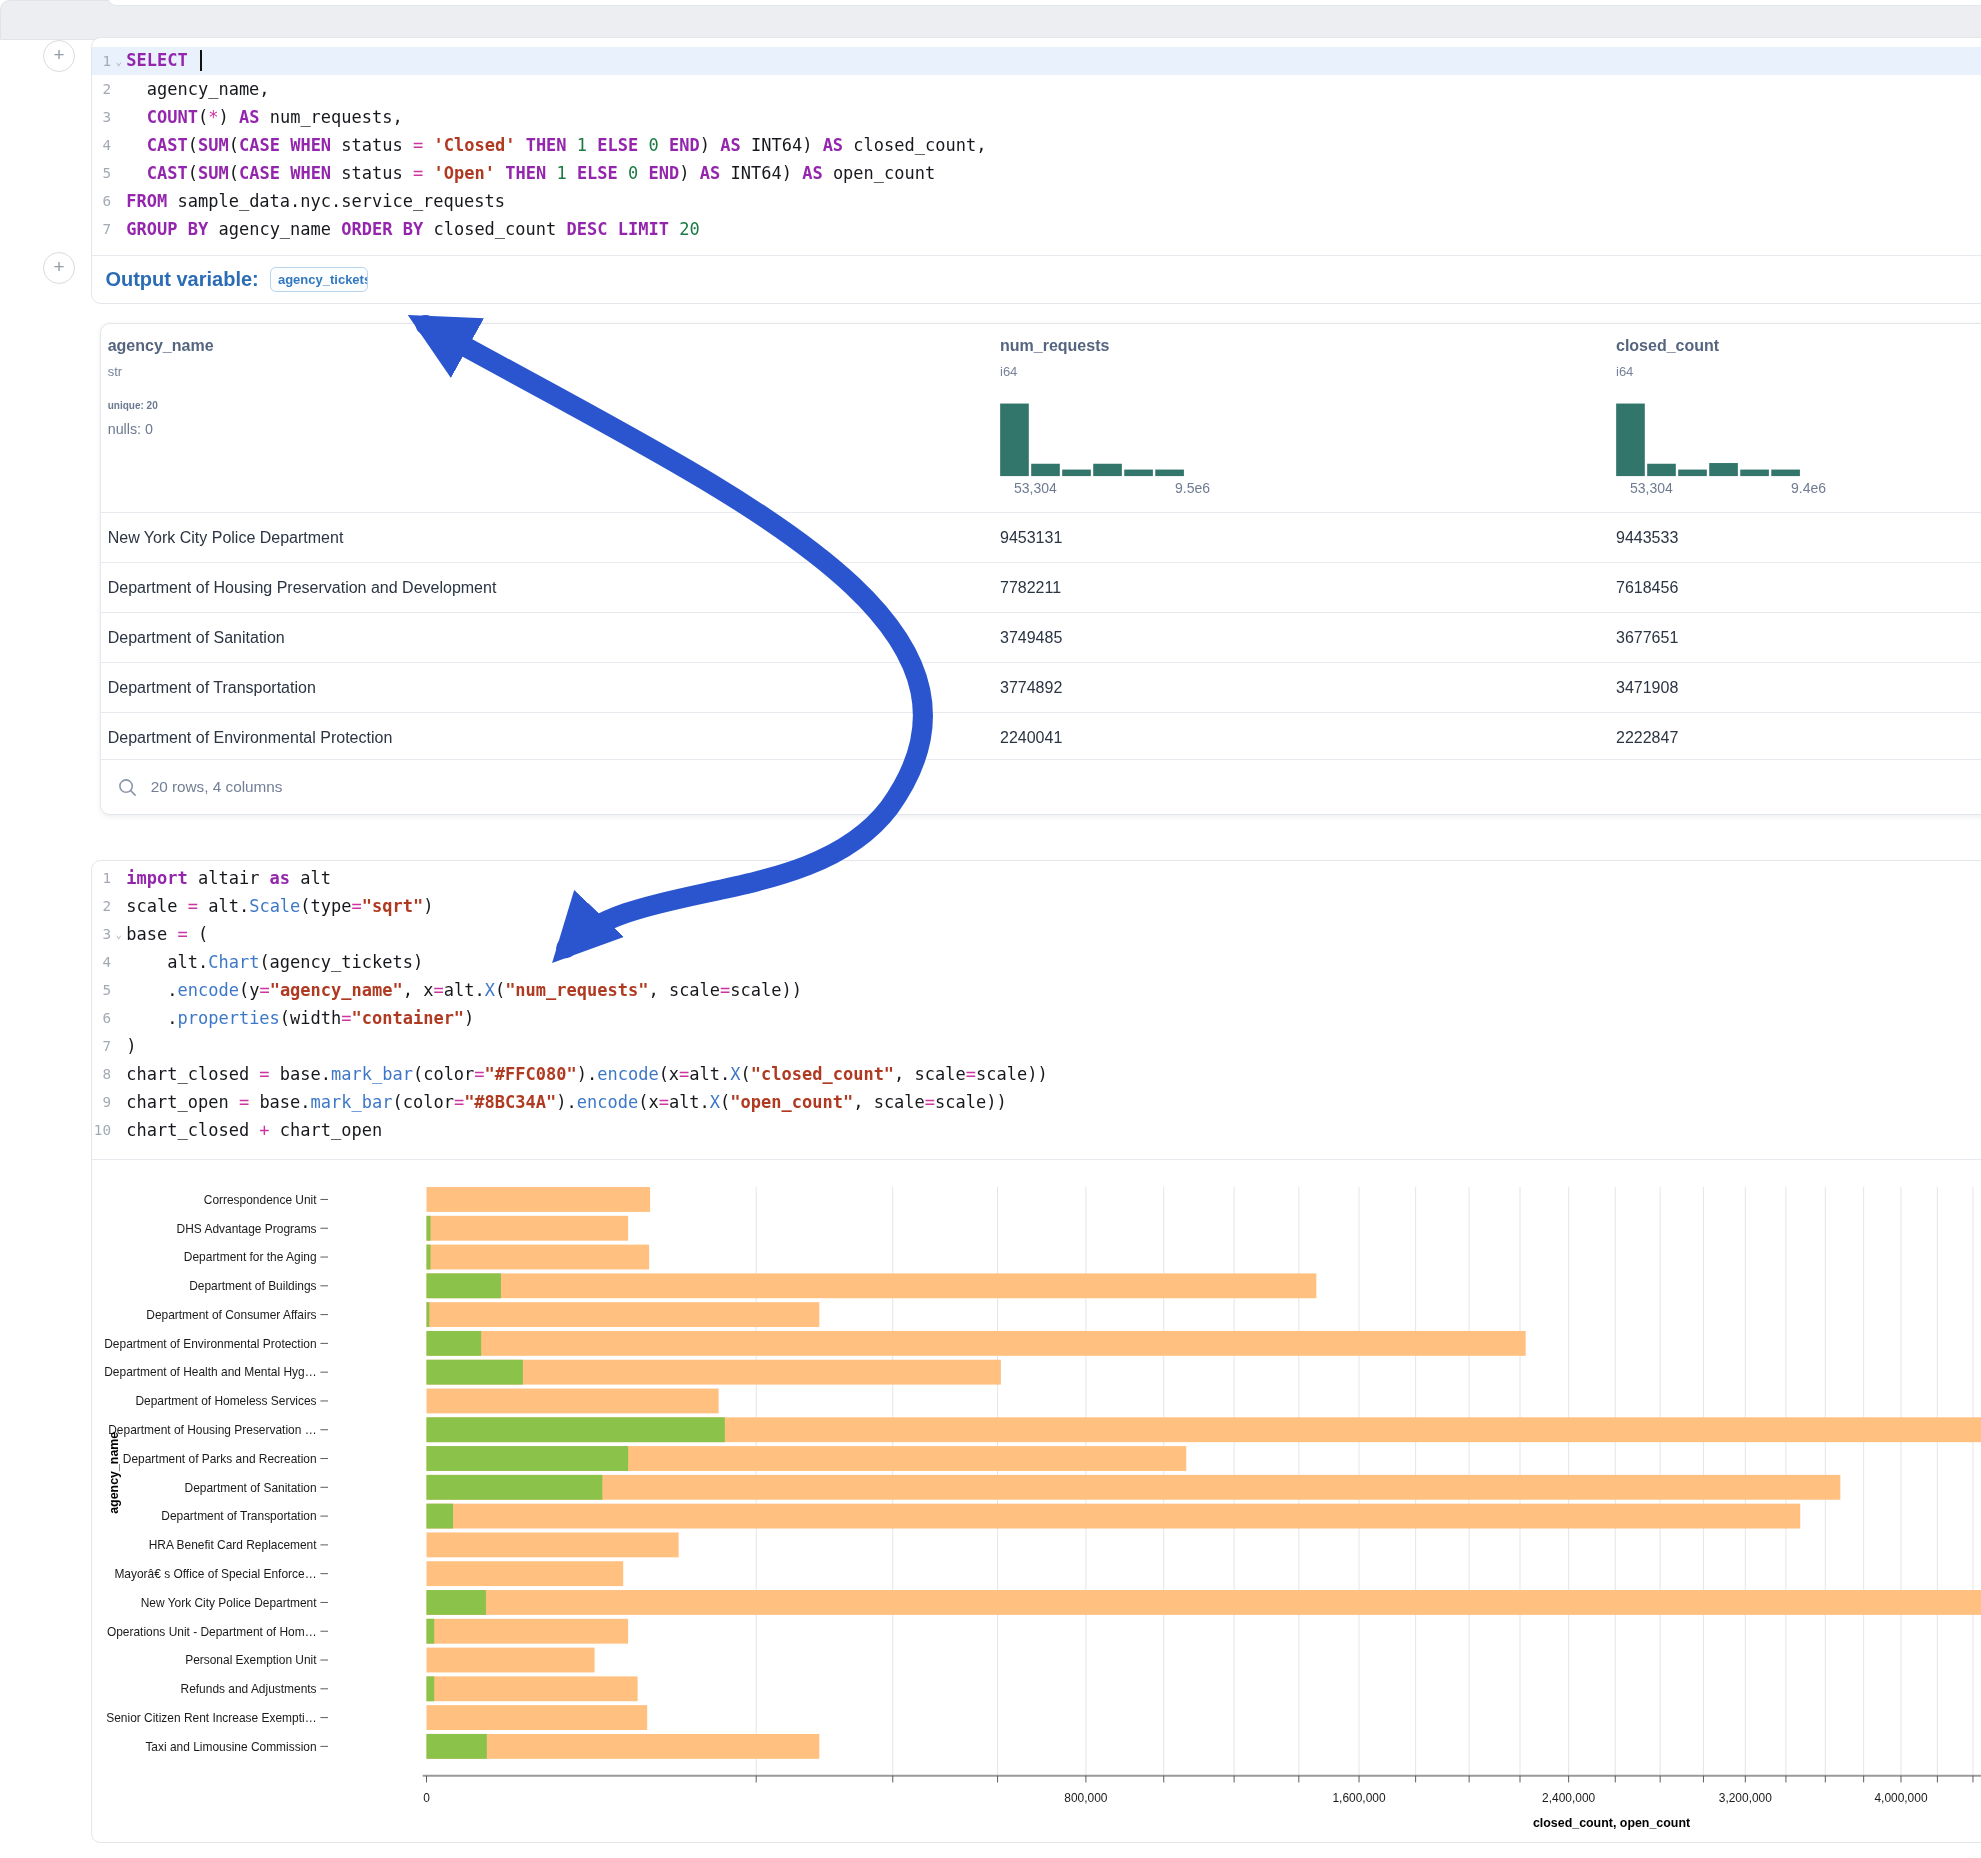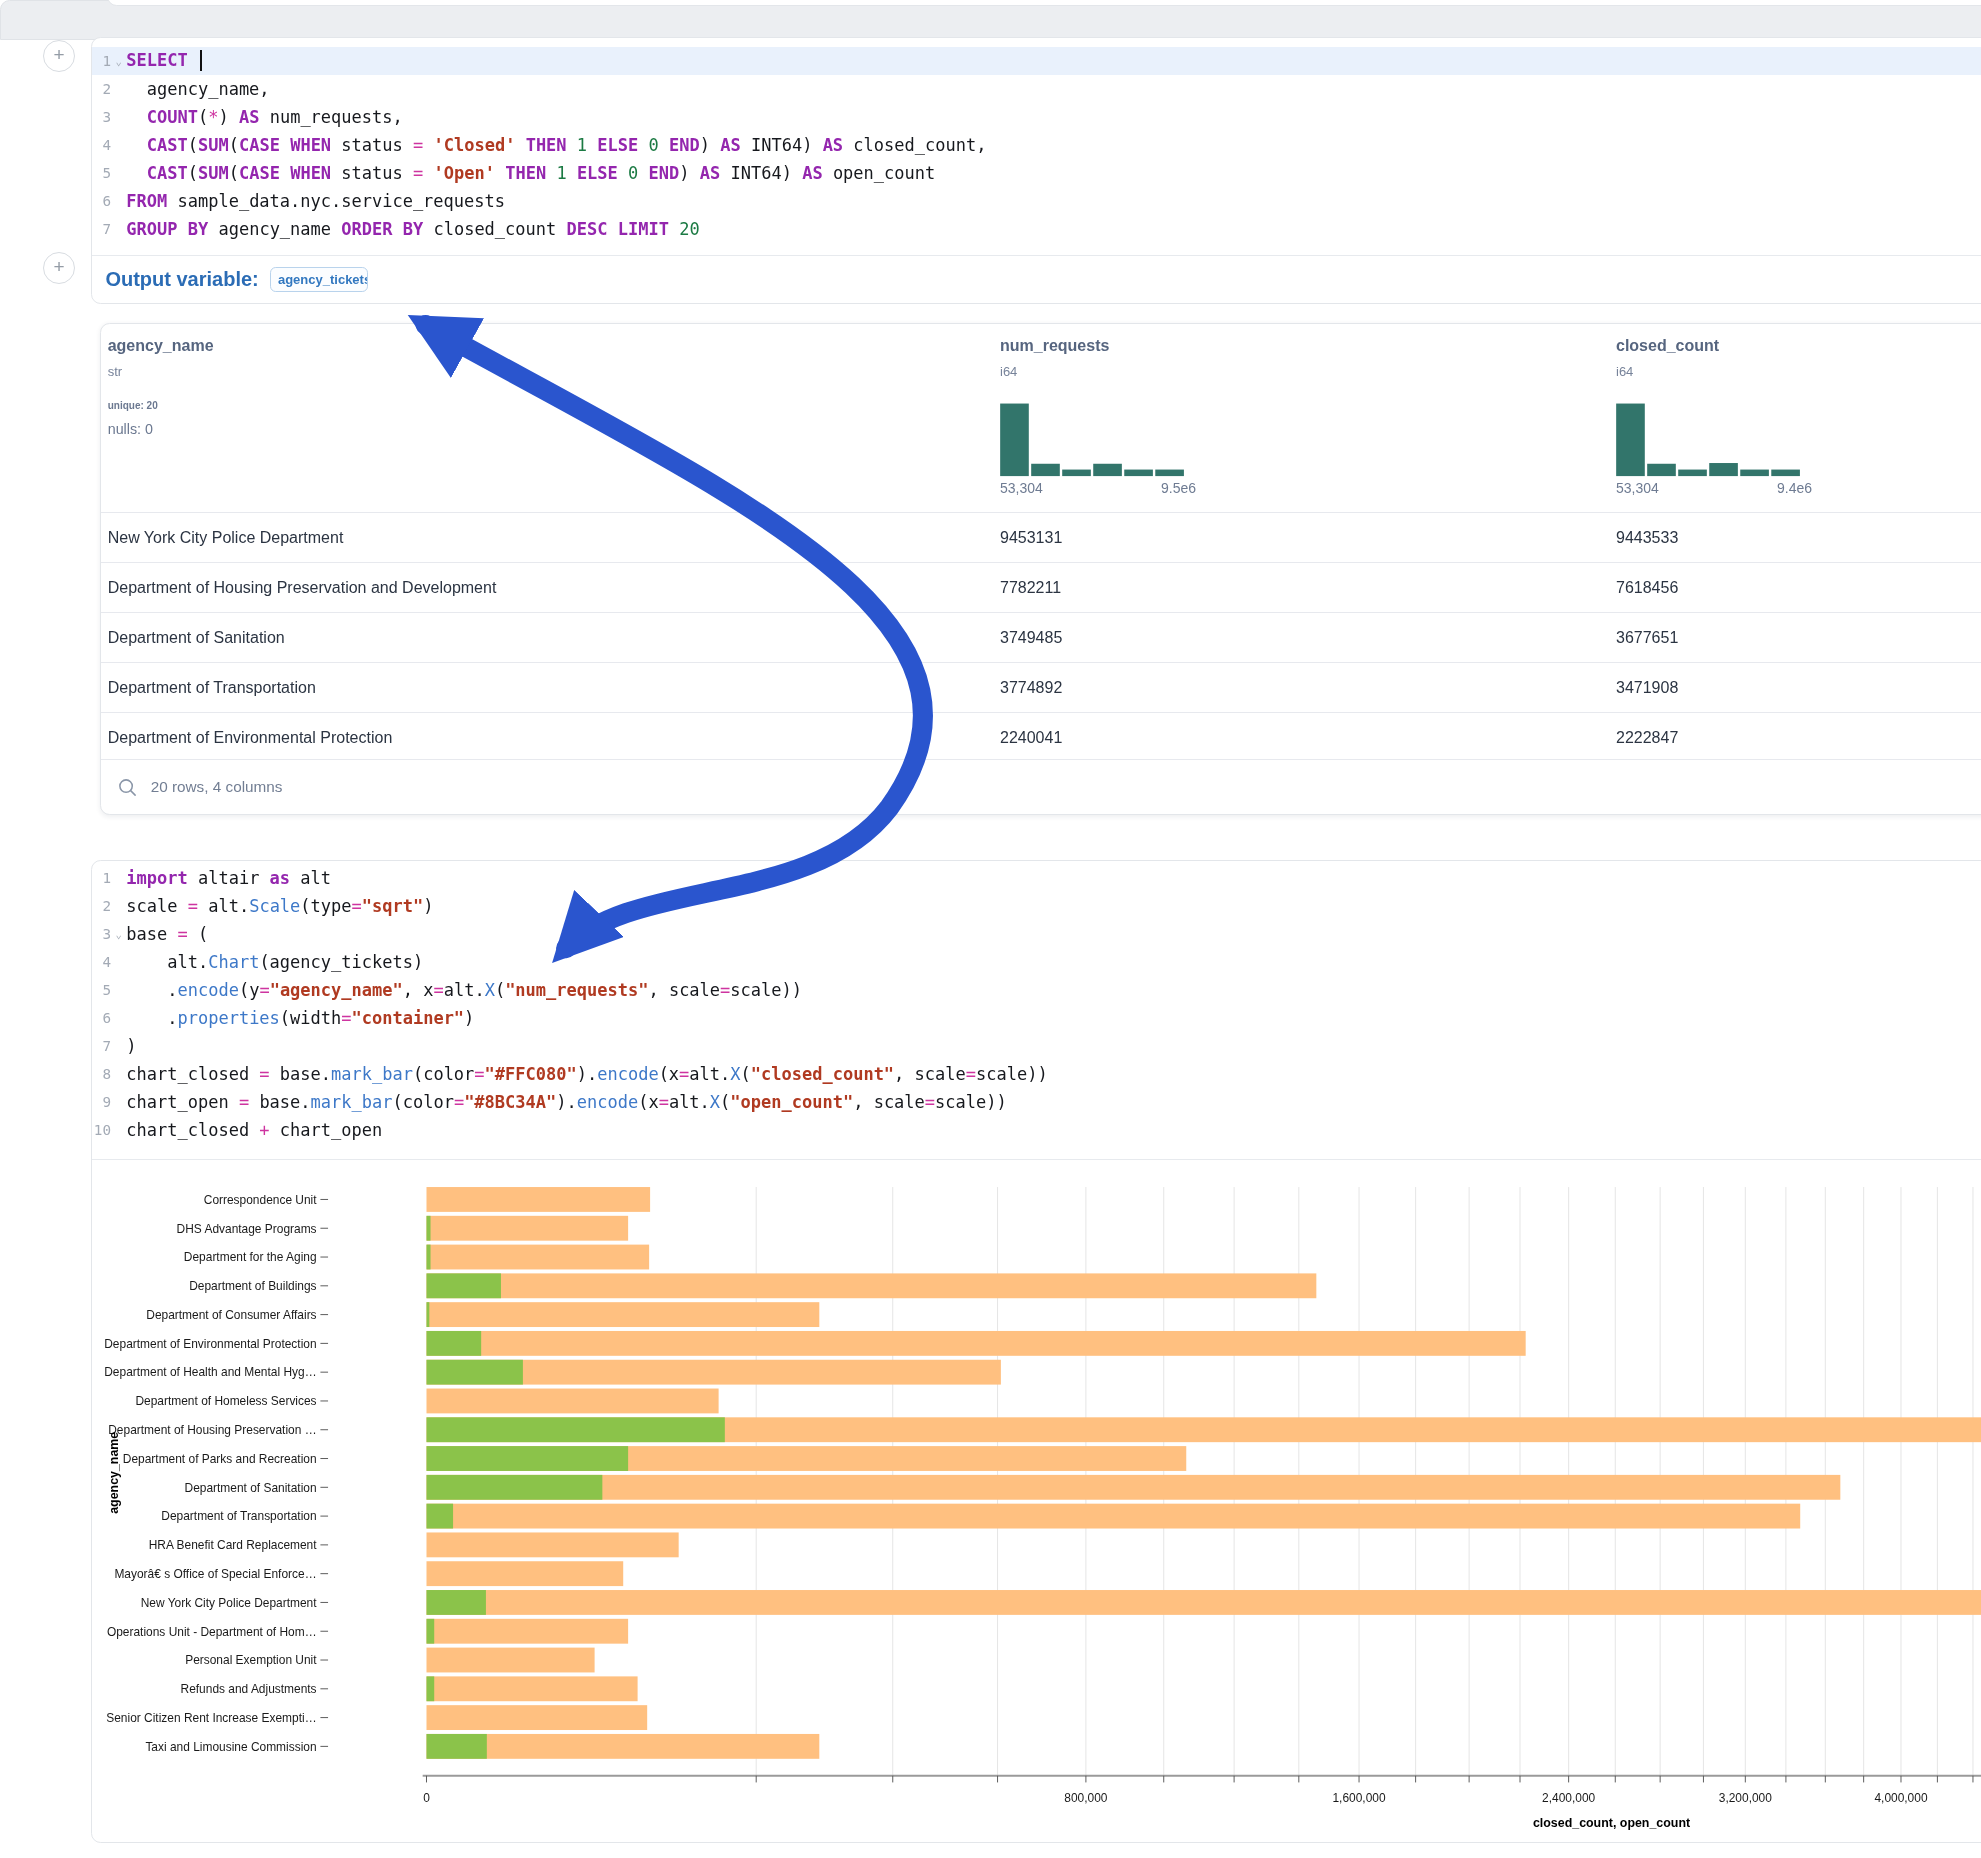--- a/index.html
+++ b/index.html
@@ -38,21 +38,21 @@
   .outvar-pill{margin-left:11.5px;width:82px;height:23px;border:1px solid #B9D3EC;border-radius:5.7px;
                background:#FBFDFF;color:#3278C0;font-size:13px;font-weight:bold;line-height:23px;
                padding:0 6.7px;overflow:hidden;white-space:nowrap;text-align:center;}
   
   .tcol{position:absolute;top:0;width:593px;}
   .tcol .cname{position:absolute;top:13.4px;left:0;font-size:16px;font-weight:bold;color:#56657F;}
   .tcol .ctype{position:absolute;top:40px;left:0;font-size:13px;color:#77839A;text-align:right;}
   .tcol .cstat1{position:absolute;top:76px;left:0;font-size:10px;color:#6B7890;font-weight:bold;}
   .tcol .cstat2{position:absolute;top:97px;left:0;font-size:14.3px;color:#6B7890;}
   .tcol svg.hist{position:absolute;top:70px;left:0;}
-  .tcol .hrange{position:absolute;top:156px;left:0;width:196px;display:flex;
+  .tcol .hrange{position:absolute;top:156px;left:14px;width:196px;display:flex;
                 justify-content:space-between;font-size:14px;color:#6E7B92;}
   #table-rows{position:absolute;left:0;right:0;top:188px;}
   .trow{height:49px;border-top:1px solid #E7E9EE;position:relative;}
   .trow span{position:absolute;top:50%;transform:translateY(-50%);font-size:16px;color:#2B3442;}
   .trow .c0{left:6.7px;} .trow .c1{left:899px;} .trow .c2{left:1515px;}
   #table-footer{position:absolute;left:0;right:0;top:435px;height:54px;border-top:1px solid #E7E9EE;
                 display:flex;align-items:center;padding-left:16.3px;gap:12.4px;color:#727E93;font-size:15.3px;}
   
   #chart-area{position:absolute;left:0;right:0;top:298px;bottom:0;border-top:1px solid #E7EAEE;}
   #arrow-overlay{position:absolute;left:0;top:0;width:1982px;height:1858px;pointer-events:none;}

